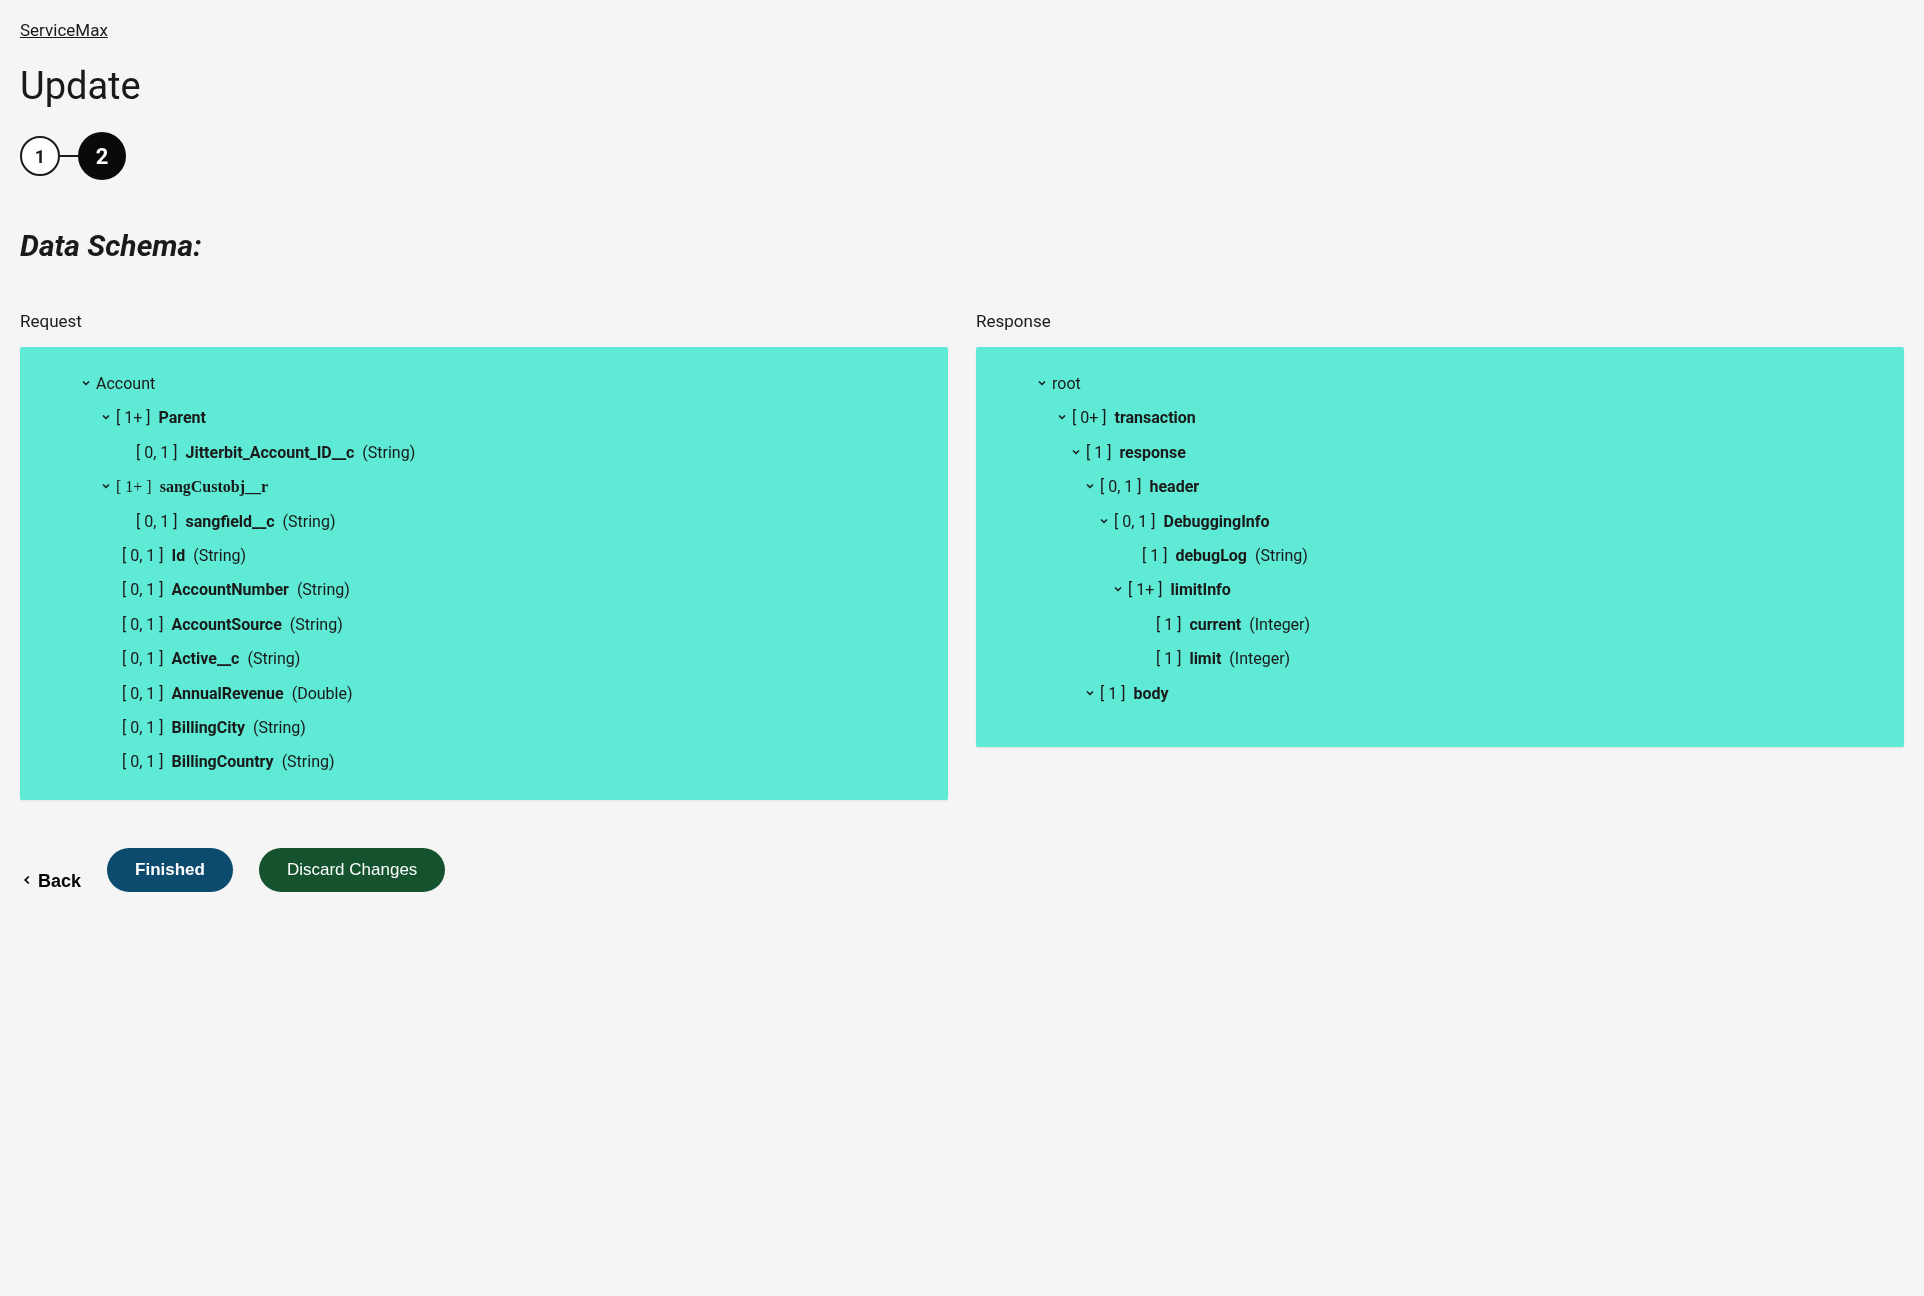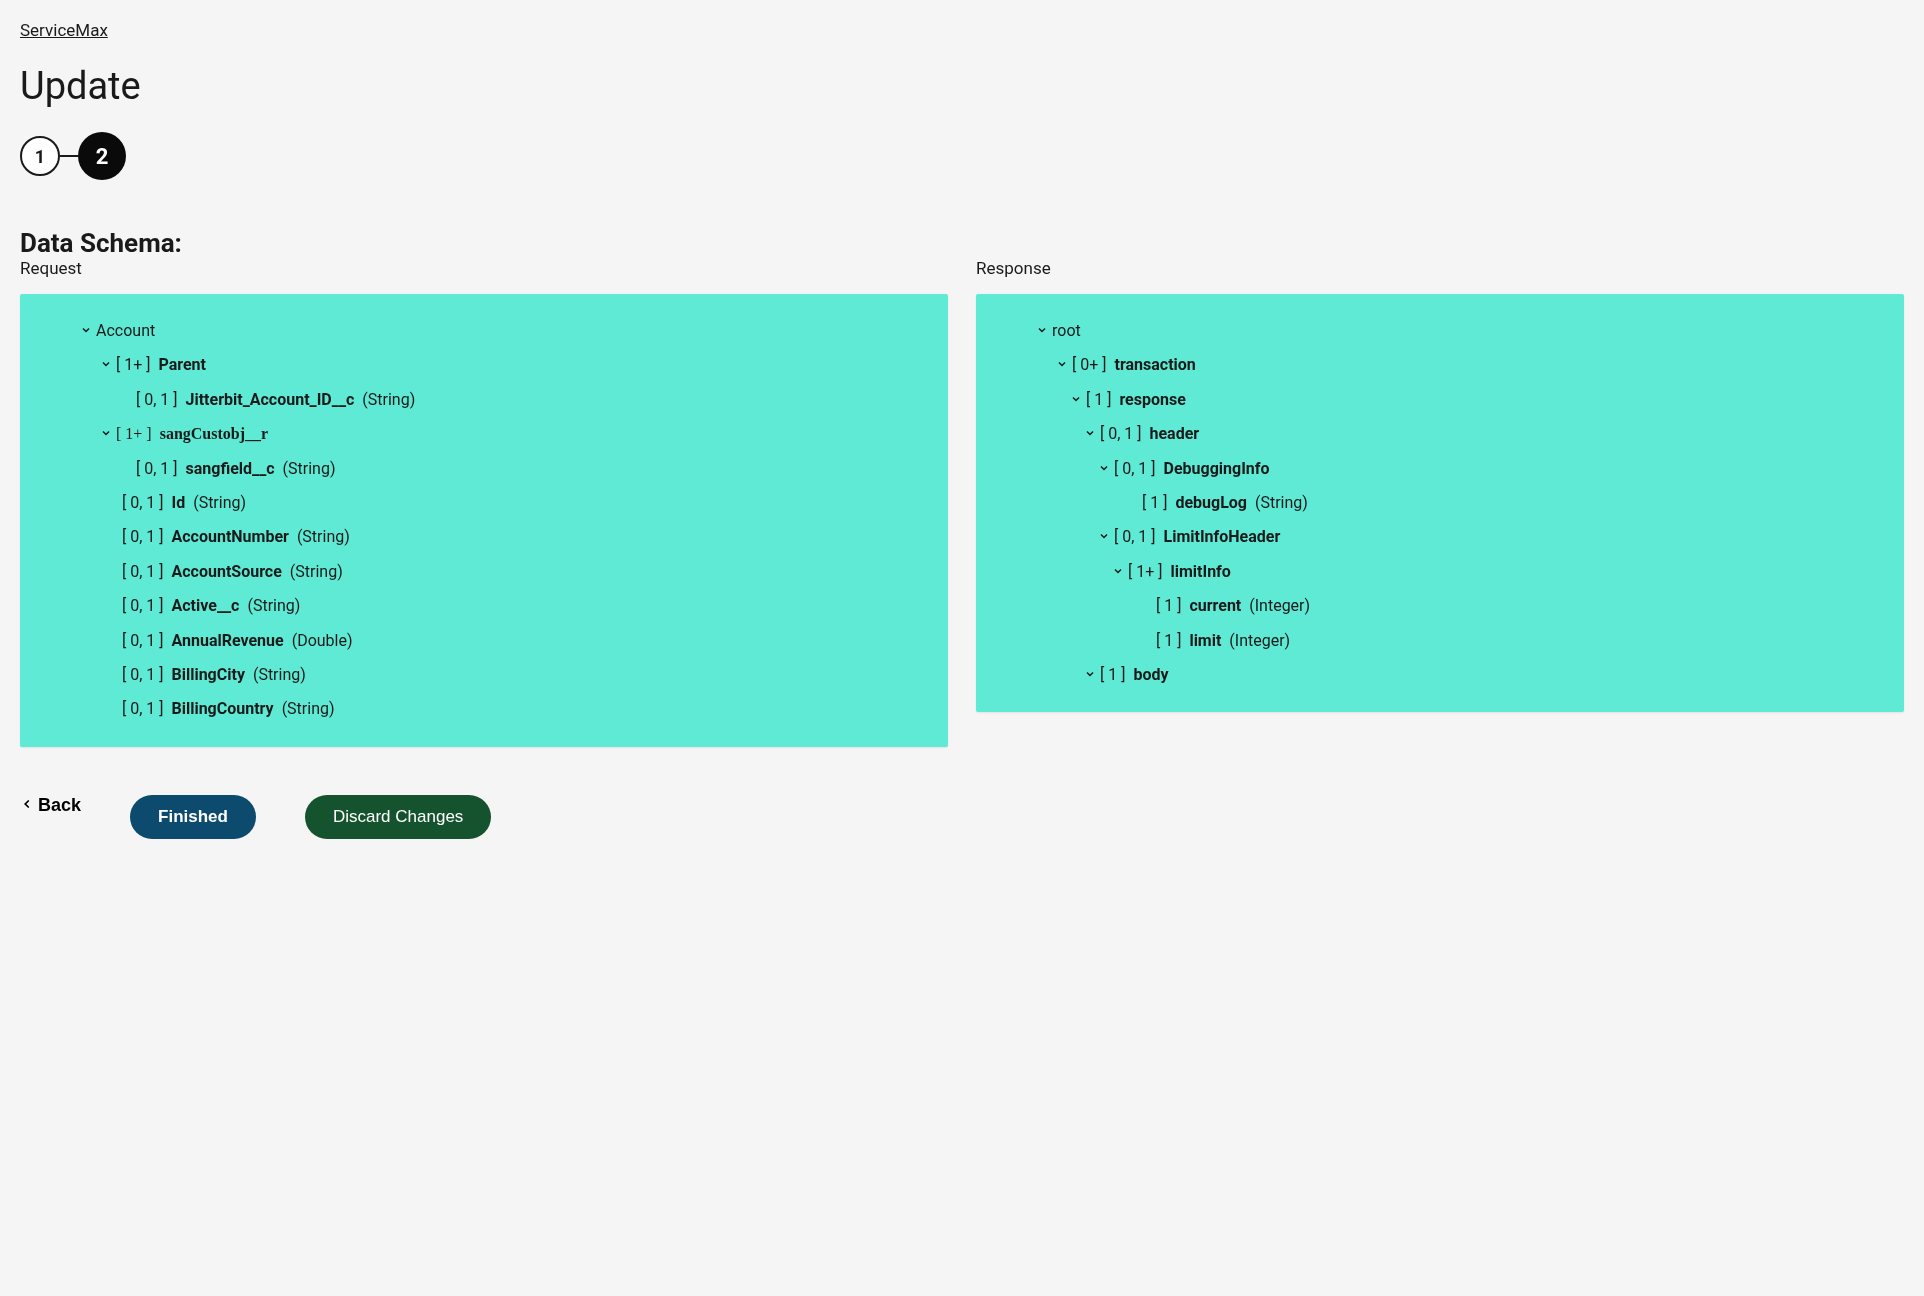--- a/index.html
+++ b/index.html
@@ -43,22 +43,24 @@
     color: #fff;
     font-size: 22px;
     border: none;
   }
   .step-connector {
     width: 18px;
     height: 2px;
     background: #1a1a1a;
   }
   .section-title {
-    font-size: 26px;
-    font-weight: 700;
+    font-size: 30px;
+    font-weight: 700;
+    margin-bottom: 48px;
+    font-style: italic;
   }
   .schema-columns {
     display: flex;
     gap: 28px;
     margin-bottom: 48px;
   }
   .schema-col {
     flex: 1;
   }
   .schema-col-label {
@@ -88,22 +90,22 @@
     width: 12px;
     height: 12px;
   }
   .cardinality {
     margin-right: 4px;
   }
   .node-name { font-weight: 700; }
   .node-type { font-weight: 400; margin-left: 4px; }
   .footer-actions {
     display: flex;
-    align-items: flex-start;
-    gap: 49px;
+    align-items: flex-end;
+    gap: 26px;
   }
   .back-btn {
     display: flex;
     align-items: center;
     font-size: 18px;
     font-weight: 700;
     background: none;
     border: none;
     cursor: pointer;
     gap: 4px;
@@ -224,26 +226,20 @@
         </div>
         <div class="tree-node" style="padding-left: 102px;">
           <span class="chevron"><svg viewBox="0 0 24 24" fill="none" stroke="currentColor" stroke-width="3">
               <polyline points="6 9 12 15 18 9"></polyline>
             </svg></span>
           <span><span class="cardinality">[ 0, 1 ] </span><span class="node-name">DebuggingInfo</span></span>
         </div>
         <div class="tree-node" style="padding-left: 130px;">
           <span class="chevron"></span>
           <span><span class="cardinality">[ 1 ] </span><span class="node-name">debugLog</span><span class="node-type"> (String)</span></span>
-        </div>
-        <div class="tree-node" style="padding-left: 102px;">
-          <span class="chevron"><svg viewBox="0 0 24 24" fill="none" stroke="currentColor" stroke-width="3">
-              <polyline points="6 9 12 15 18 9"></polyline>
-            </svg></span>
-          <span><span class="cardinality">[ 0, 1 ] </span><span class="node-name">LimitInfoHeader</span></span>
         </div>
         <div class="tree-node" style="padding-left: 116px;">
           <span class="chevron"><svg viewBox="0 0 24 24" fill="none" stroke="currentColor" stroke-width="3">
               <polyline points="6 9 12 15 18 9"></polyline>
             </svg></span>
           <span><span class="cardinality">[ 1+ ] </span><span class="node-name">limitInfo</span></span>
         </div>
         <div class="tree-node" style="padding-left: 144px;">
           <span class="chevron"></span>
           <span><span class="cardinality">[ 1 ] </span><span class="node-name">current</span><span class="node-type"> (Integer)</span></span>

